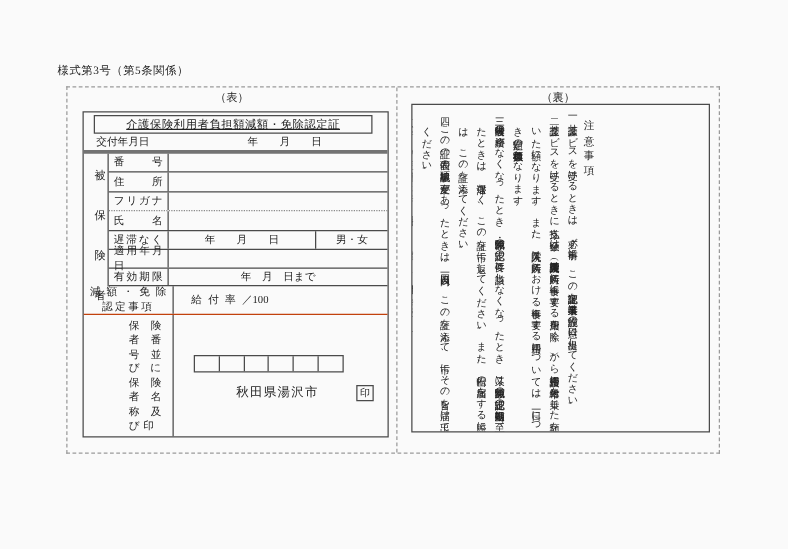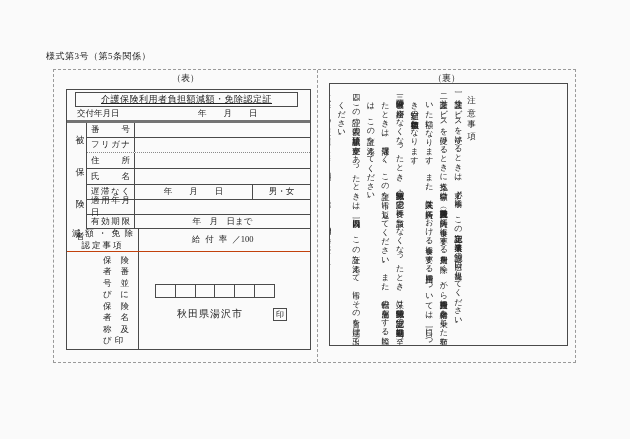--- a/index.html
+++ b/index.html
@@ -76,21 +76,21 @@
     display: flex; align-items: center; justify-content: center; }
 
   .gensen-row { height: 23px; border-bottom: 1px solid #c2410c; display: flex; }
   .g-label {
     width: 72px; border-right: 1px solid #4a4a4a;
     display: flex; flex-direction: column; justify-content: center;
     padding: 0 5px;
   }
   .g-label .l1 { text-align: justify; text-align-last: justify; }
   .g-label .l2 { text-align: center; letter-spacing: 2px; }
-  .g-value { flex: 1; display: flex; align-items: center; justify-content: center;
+  .g-value { flex: 1; display: flex; align-items: center; justify-content: flex-start;
     padding: 0 18px 0 14px; }
   .g-rate { letter-spacing: 5px; }
 
   .insurer-row { flex: 1; display: flex; }
   .i-label {
     width: 72px; border-right: 1px solid #4a4a4a;
     display: flex; align-items: center; padding: 0 6px;
   }
   .i-label > span {
     display: block; width: 100%; line-height: 11.5px; letter-spacing: 3px;
@@ -99,21 +99,21 @@
   }
   .i-value { flex: 1; position: relative; }
   .num-boxes {
     position: absolute; left: 16px; top: 32px;
     width: 120px; height: 14px;
     border: 1px solid #4a4a4a; display: flex;
   }
   .num-cell { flex: 1; border-left: 1px solid #4a4a4a; }
   .num-cell:first-child { border-left: none; }
   .city-line {
-    position: absolute; left: 0; top: 55px; right: 0;
+    position: absolute; left: 12px; top: 55px; right: 0;
     display: flex; align-items: center; padding-left: 38px;
   }
   .city-name { font-size: 10px; letter-spacing: 1px; }
   .seal-box {
     margin-left: 30px; border: 1px solid #4a4a4a;
     font-size: 8px; padding: 1px 2px; line-height: 9px;
   }
 
   
   .back-card {
@@ -162,30 +162,30 @@
         <div class="ins-strip">被保険者</div>
         <div class="fields">
 
           <div class="f-row r15">
             <div class="f-label">
                 <span>番号</span>
               </div>
             <div class="f-value"></div>
           </div>
 
+          <div class="f-row r16">
+            <div class="f-label">
+                <span>住所</span>
+              </div>
+            <div class="f-value"></div>
+          </div>
+
           <div class="f-row r15 dotted">
             <div class="f-label">
                 <span>フリガナ</span>
-              </div>
-            <div class="f-value"></div>
-          </div>
-
-          <div class="f-row r16">
-            <div class="f-label">
-                <span>住所</span>
               </div>
             <div class="f-value"></div>
           </div>
 
           <div class="f-row r16">
             <div class="f-label">
                 <span>氏名</span>
               </div>
             <div class="f-value"></div>
           </div>

